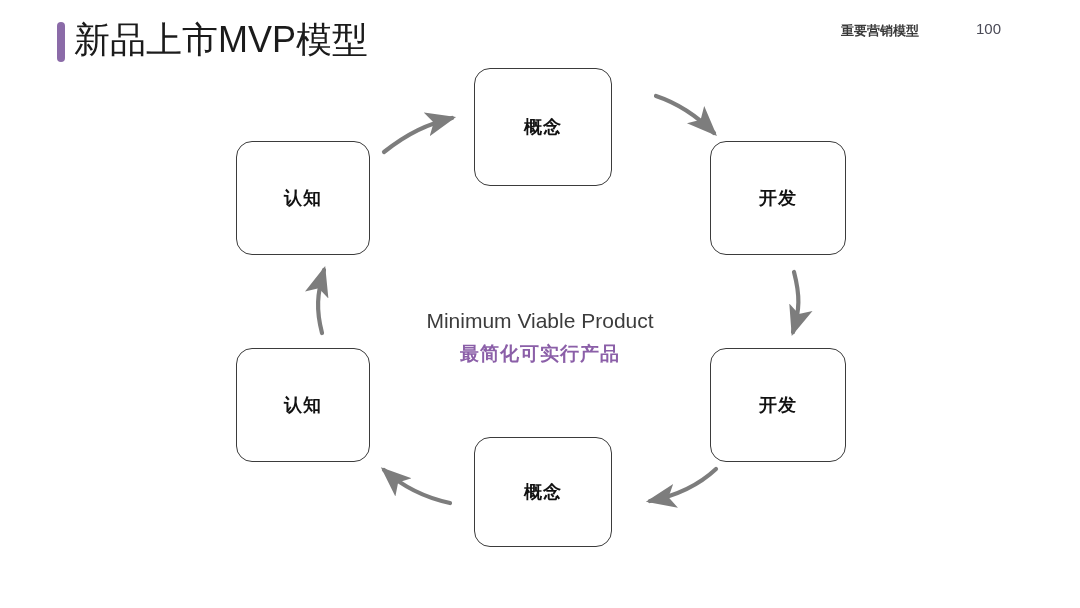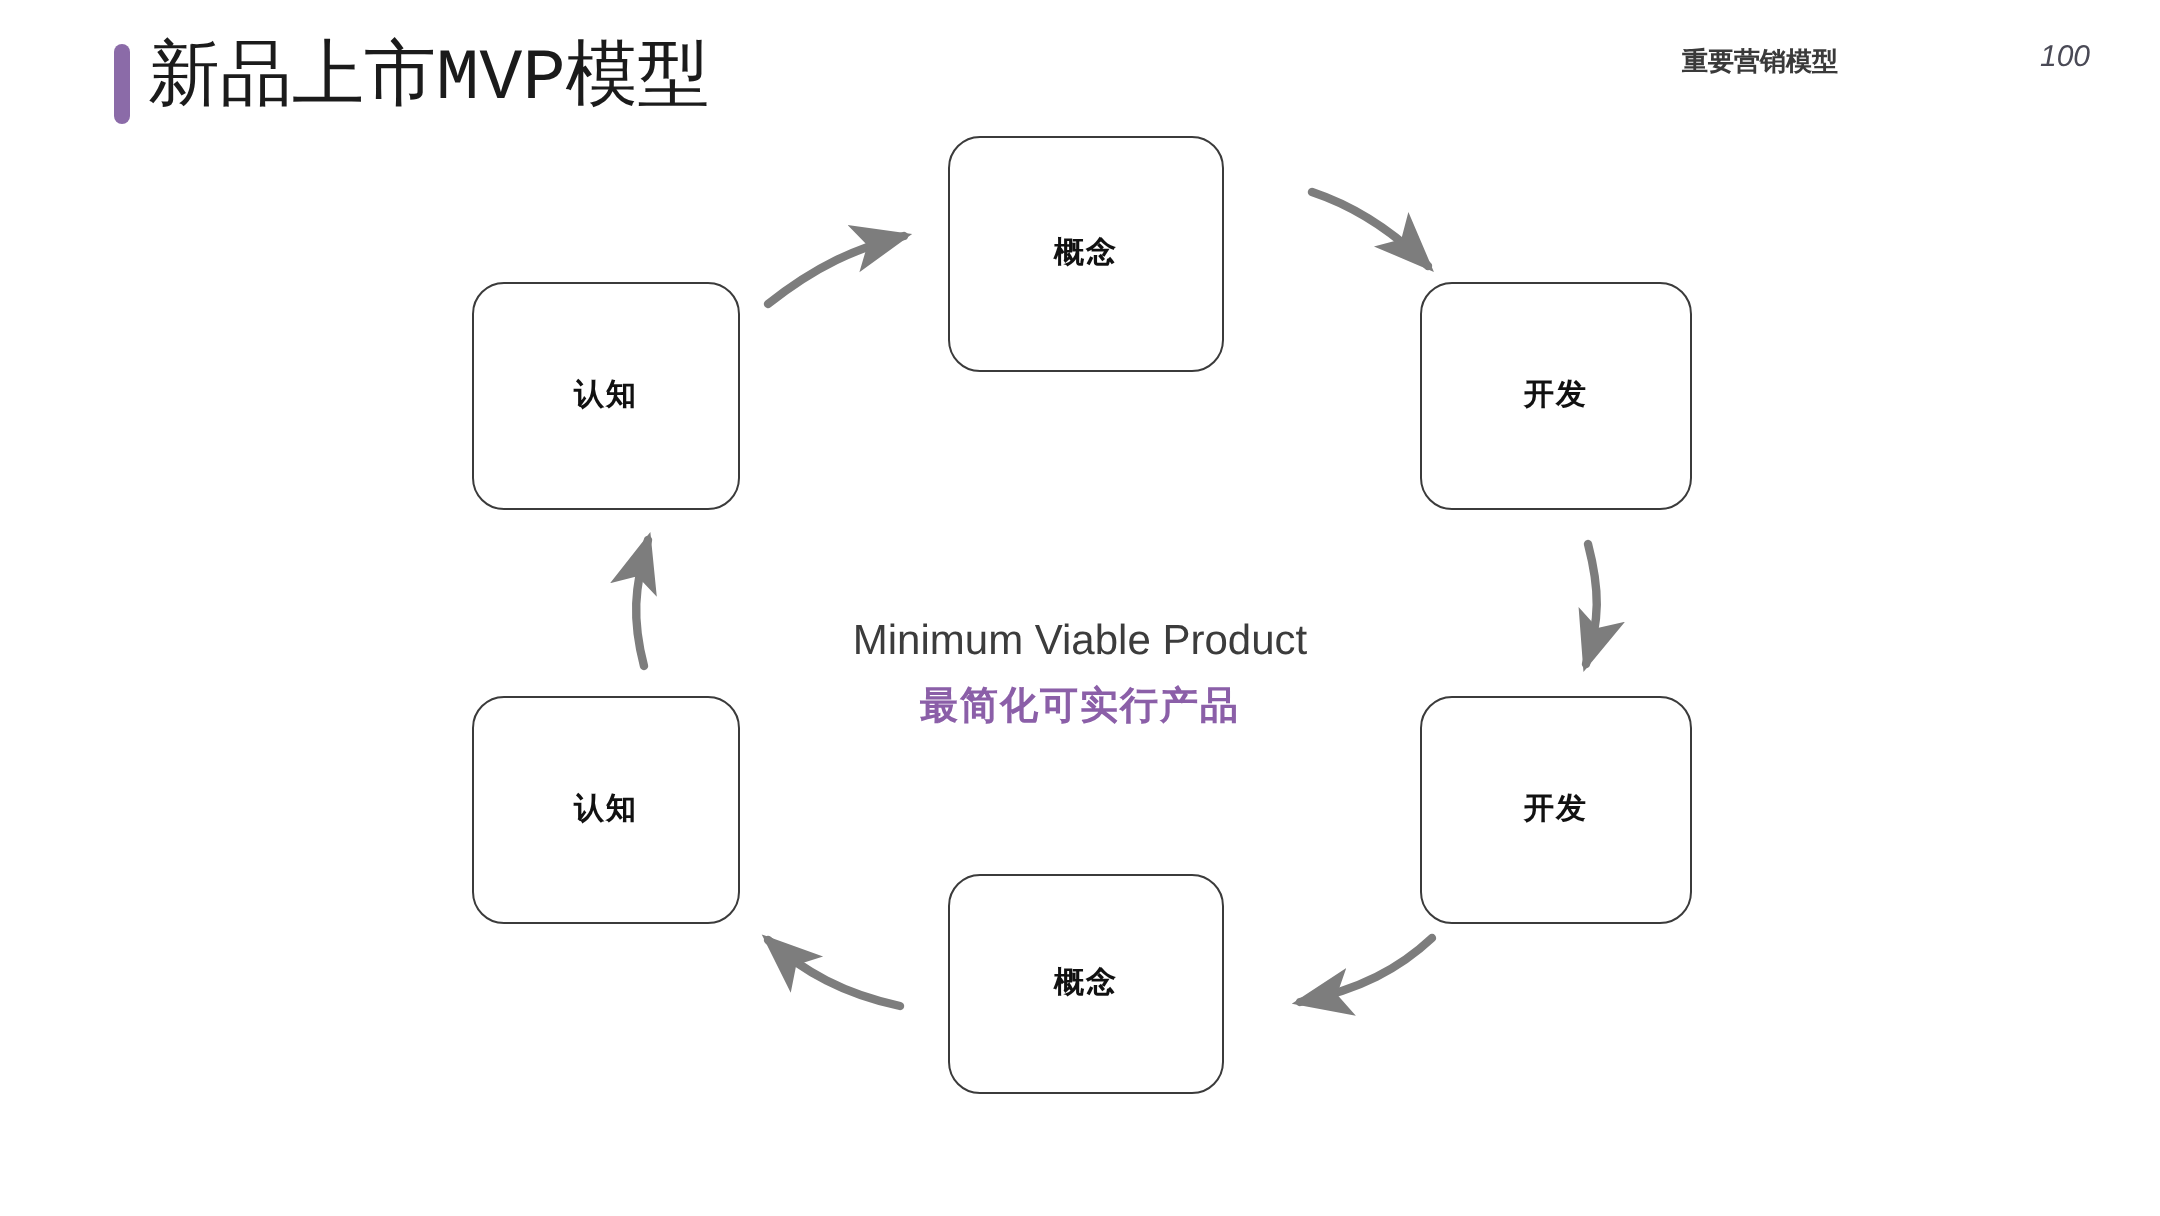--- a/index.html
+++ b/index.html
@@ -35,38 +35,36 @@
   #page-title {
     position: absolute;
     left: 74px;
     top: 17px;
     font-size: 36px;
     font-weight: 400;
     letter-spacing: 0px;
     line-height: 46px;
     color: #1b1b1b;
     white-space: nowrap;
-    font-family: Liberation Mono, monospace;
   }
   #header-category {
     position: absolute;
     left: 841px;
     top: 22px;
     font-size: 13px;
     font-weight: 700;
     color: #3a3a3a;
     white-space: nowrap;
     text-align: right;
   }
   #page-number {
     position: absolute;
-    left: 1020px;
+    left: 976px;
     top: 20px;
     font-size: 15px;
-    font-style: italic;
     color: #4a4a56;
     white-space: nowrap;
   }
 
   
   #mvp-diagram {
     position: absolute;
     left: 0;
     top: 0;
     width: 1080px;
@@ -84,26 +82,25 @@
     position: absolute;
     box-sizing: border-box;
     background: #ffffff;
     border: 1.4px solid #3b3b3b;
     border-radius: 16px;
     display: flex;
     align-items: center;
     justify-content: center;
   }
   .node-label {
-    font-size: 15px;
+    font-size: 18px;
     font-weight: 700;
     color: #111111;
     letter-spacing: 1px;
     line-height: 1;
-    font-family: Liberation Mono, monospace;
   }
 
   
   #node-top        { left: 474px; top: 68px;  width: 138px; height: 118px; }
   #node-right-up   { left: 710px; top: 141px; width: 136px; height: 114px; }
   #node-right-down { left: 710px; top: 348px; width: 136px; height: 114px; }
   #node-bottom     { left: 474px; top: 437px; width: 138px; height: 110px; }
   #node-left-down  { left: 236px; top: 348px; width: 134px; height: 114px; }
   #node-left-up    { left: 236px; top: 141px; width: 134px; height: 114px; }
 

